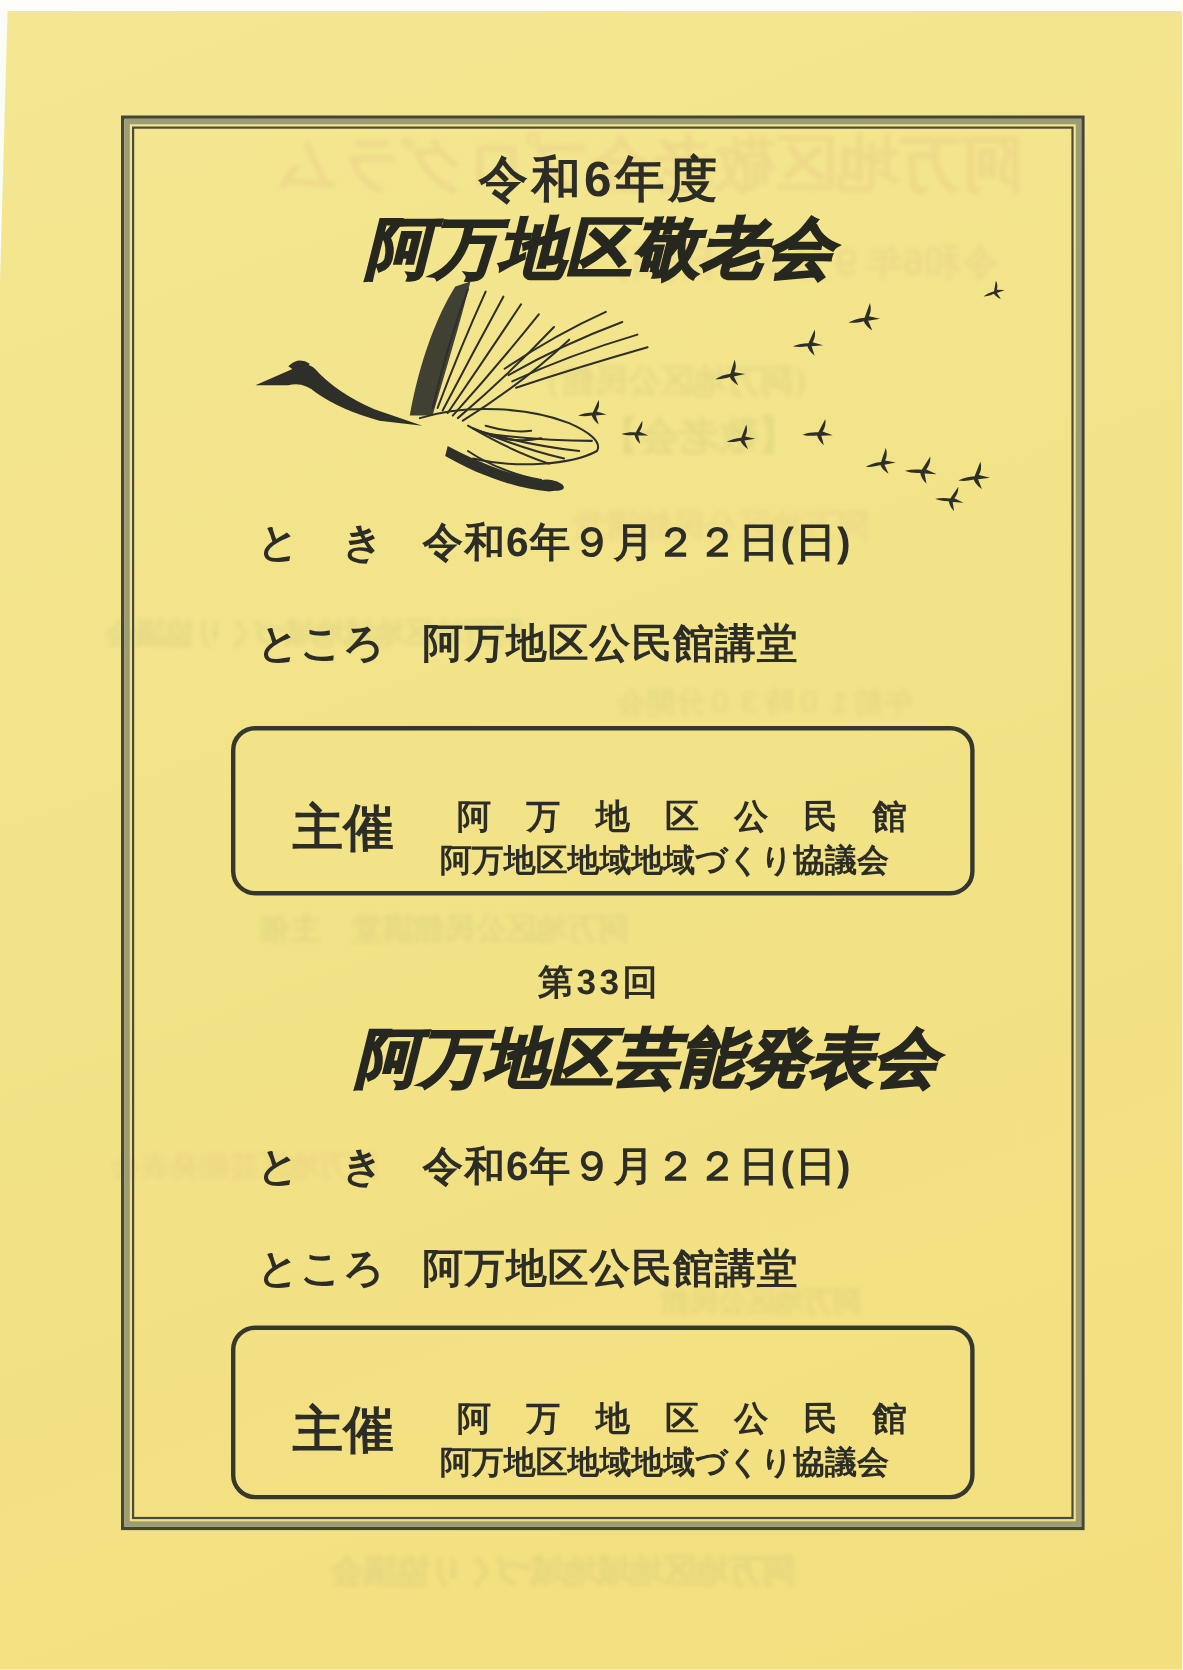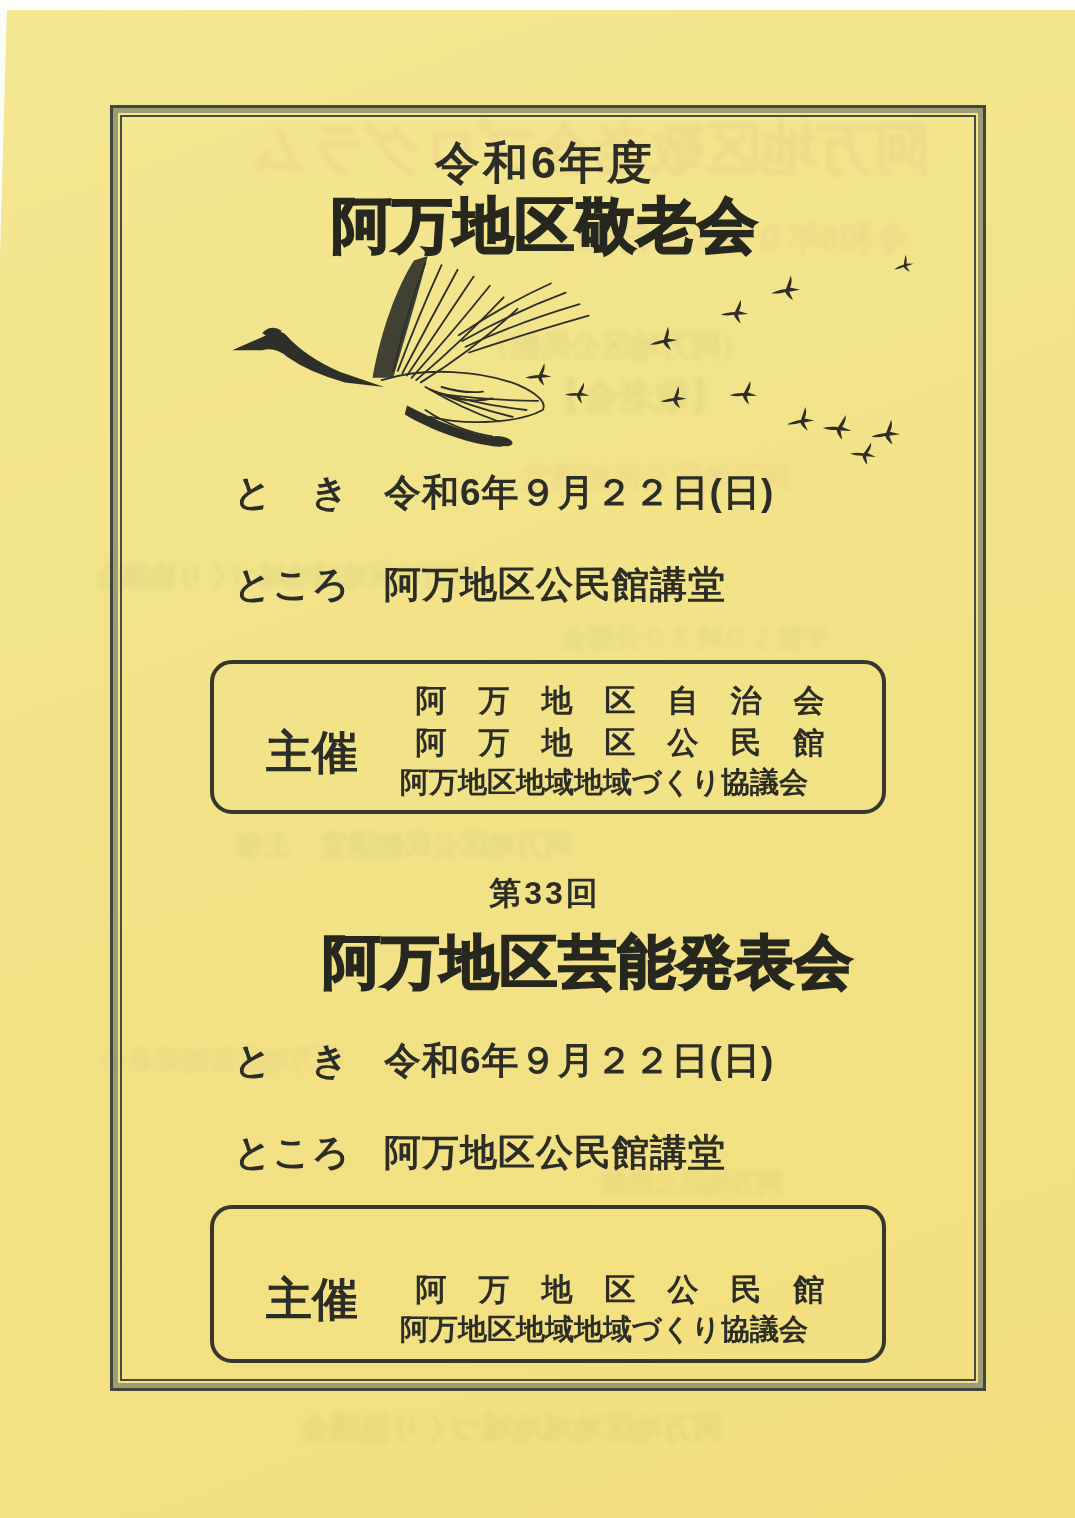--- a/index.html
+++ b/index.html
@@ -14,21 +14,21 @@
   .scan-left{position:absolute;left:-9px;top:6px;width:16px;height:340px;background:#fcfcf7;
     transform:rotate(1.6deg);transform-origin:top left;}
   
   .frame{position:absolute;left:110px;top:105px;width:870px;height:1280px;
     border:3px solid #45463b;}
   .frame-mid{position:absolute;inset:0;border:5px solid #9d9d75;}
   .frame-inner{position:absolute;inset:2px;border:2px solid #4a4b40;}
   
   .title-block{position:absolute;left:110px;width:870px;text-align:center;white-space:nowrap;}
   .t-small{font-size:45px;font-weight:800;letter-spacing:3px;color:#2c2d27;}
-  .t-big{font-size:60px;font-weight:900;letter-spacing:1px;color:#26271f;
+  .t-big{font-size:60px;font-weight:900;letter-spacing:1px;color:#26271f;font-style:italic;
     -webkit-text-stroke:2px #26271f;}
   
   .detail-row{position:absolute;left:234px;white-space:nowrap;font-size:37px;font-weight:800;
     color:#2c2d26;letter-spacing:1px;}
   .detail-row .lbl{display:inline-block;width:150px;}
   
   .org-box{position:absolute;left:210px;width:668px;border:4px solid #36372d;border-radius:22px;
     background:transparent;}
   .org-label{position:absolute;left:52px;font-size:46px;font-weight:800;color:#2c2d26;}
   .org-lines{position:absolute;left:128px;width:524px;text-align:center;}
@@ -116,21 +116,20 @@
   <div class="detail-row" style="top:468px;">
     <span class="lbl">と　き</span><span>令和6年９月２２日(日)</span>
   </div>
   <div class="detail-row" style="top:560px;">
     <span class="lbl">ところ</span><span>阿万地区公民館講堂</span>
   </div>
 
   <div class="org-box" style="top:660px;height:146px;">
     <div class="org-label" style="top:58px;">主催</div>
     <div class="org-lines" style="top:0;height:100%;">
-      <div class="org-line" style="top:16px;font-size:31px;letter-spacing:32px;padding-left:32px;">阿万地区自治会</div>
       <div class="org-line" style="top:58px;font-size:31px;letter-spacing:32px;padding-left:32px;">阿万地区公民館</div>
       <div class="org-line" style="top:99px;font-size:29px;letter-spacing:0;">阿万地区地域地域づくり協議会</div>
     </div>
   </div>
 
   <div class="title-block t-small" style="top:872px;font-size:32px;">第33回</div>
   <div class="title-block t-big" style="top:924px;font-size:58px;margin-left:43px;">阿万地区芸能発表会</div>
 
   <div class="detail-row" style="top:1036px;">
     <span class="lbl">と　き</span><span>令和6年９月２２日(日)</span>

